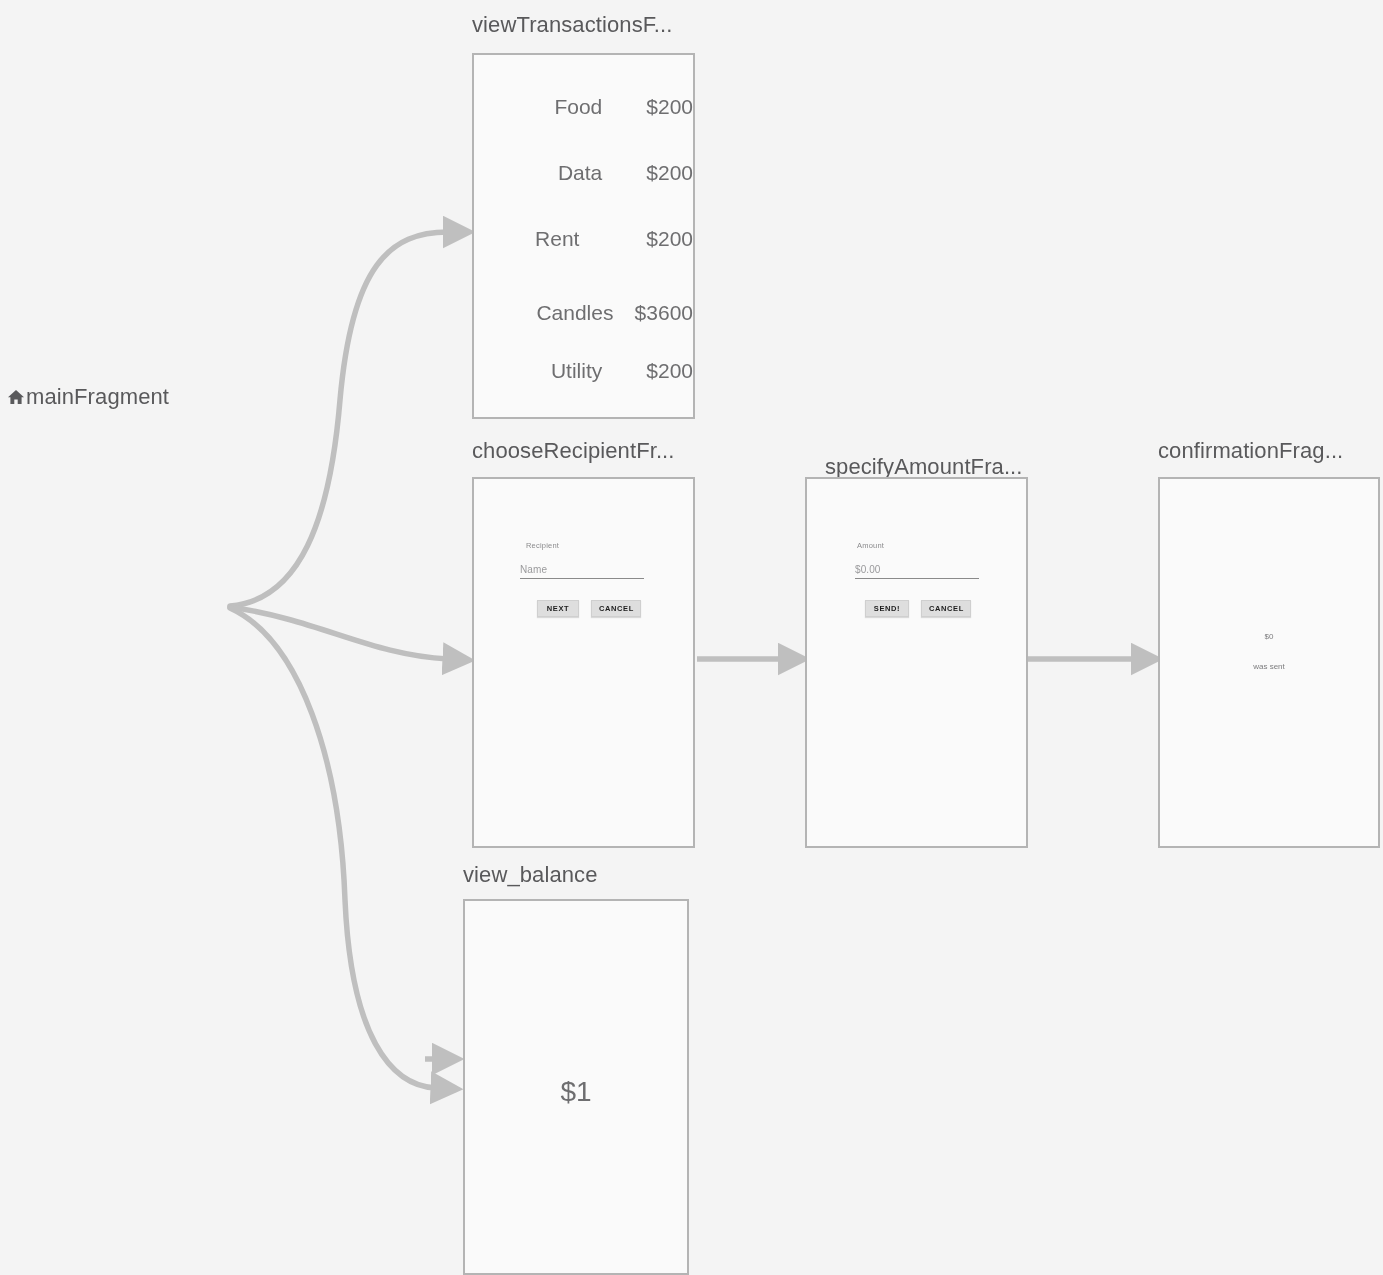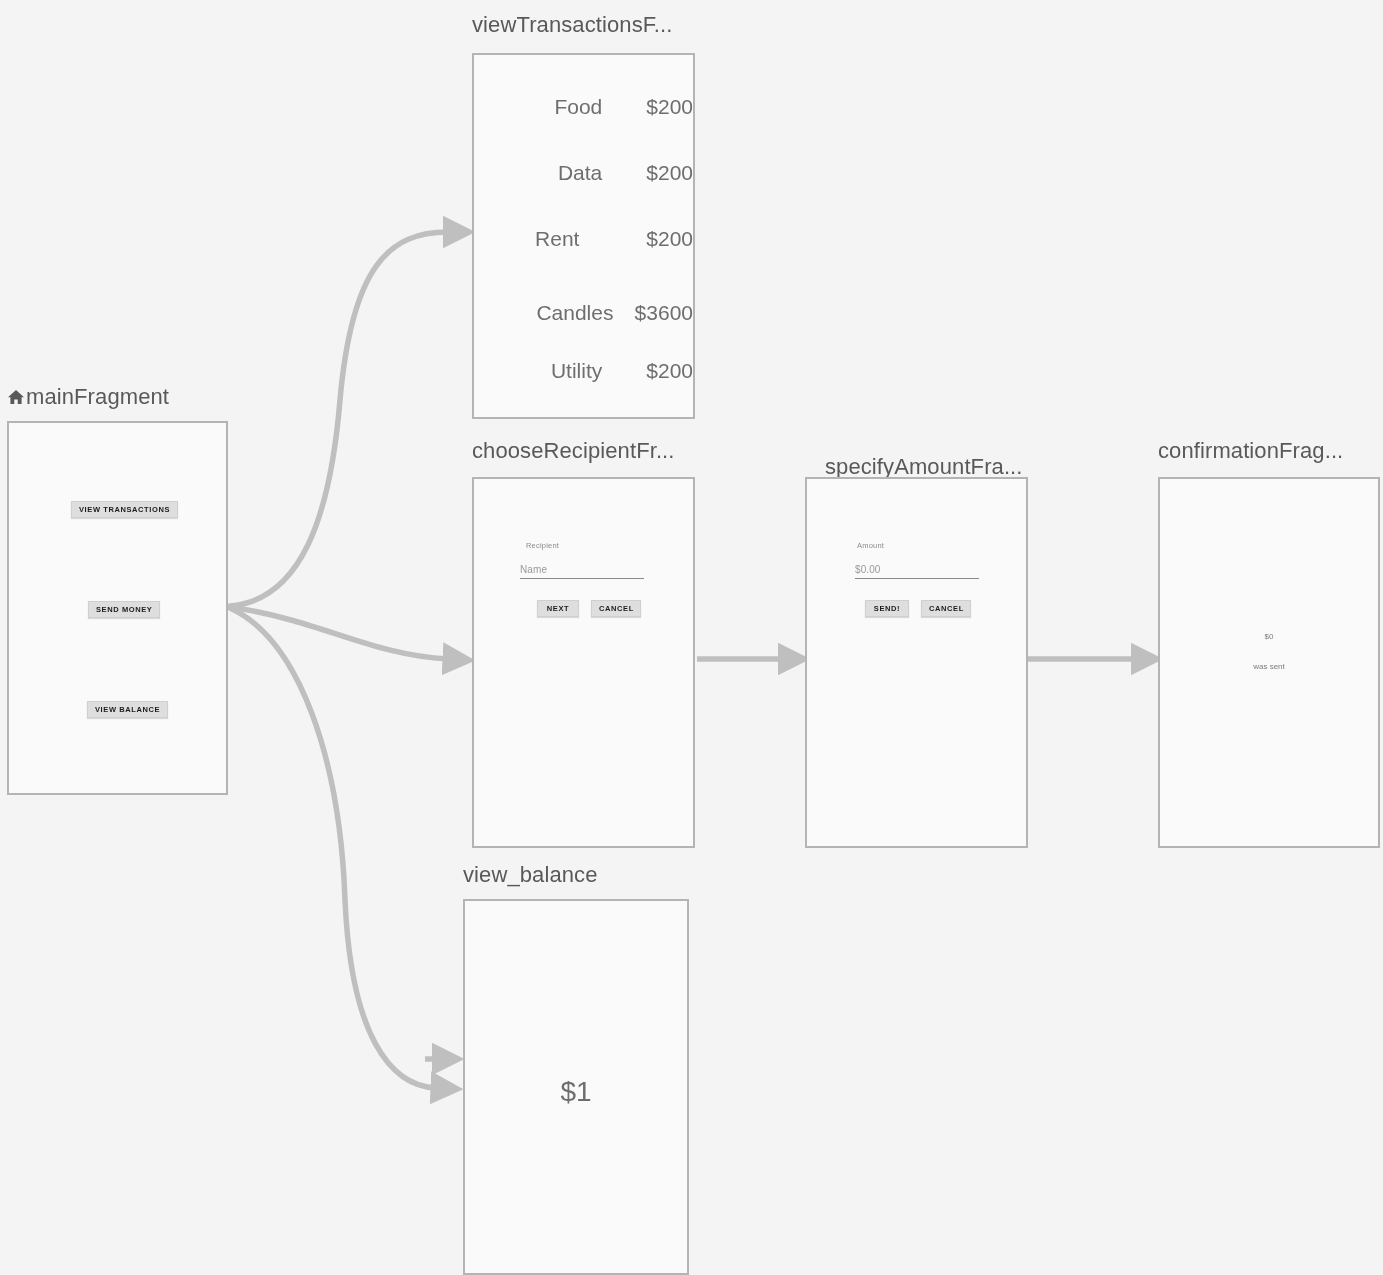--- a/index.html
+++ b/index.html
@@ -131,25 +131,20 @@
     <path d="M1028,659 L1136,659" fill="none" stroke="#bfbfbf" stroke-width="5.5" stroke-linecap="butt" marker-end="url(#ah)"></path>
   </svg>
 
   <div class="home-icon" style="left:7px; top:388px;">
     <svg viewBox="0 0 18 18" width="18" height="18" xmlns="http://www.w3.org/2000/svg">
       <path d="M9 2 L17 9.2 L14.6 9.2 L14.6 16 L10.7 16 L10.7 11.4 L7.3 11.4 L7.3 16 L3.4 16 L3.4 9.2 L1 9.2 Z" fill="#5a5a5c"></path>
     </svg>
   </div>
   <div class="frag-title" style="left:26px; top:386px;">mainFragment</div>
 
-  <div class="frag-box" style="left:7px; top:421px; width:221px; height:374px;">
-    <div class="mat-btn" style="left:62px; top:78px;">VIEW TRANSACTIONS</div>
-    <div class="mat-btn" style="left:79px; top:178px;">SEND MONEY</div>
-    <div class="mat-btn" style="left:78px; top:278px;">VIEW BALANCE</div>
-  </div>
 
   <div class="frag-title" style="left:472px; top:14px;">viewTransactionsF...</div>
 
   <div class="frag-box" style="left:472px; top:53px; width:223px; height:366px;">
     <div class="tx-row" style="top:40px;align-items:flex-end;">
       <div class="tx-label">Food</div>
       <div class="tx-amount">$200</div>
     </div>
     <div class="tx-row" style="top:106px;">
       <div class="tx-label">Data</div>

